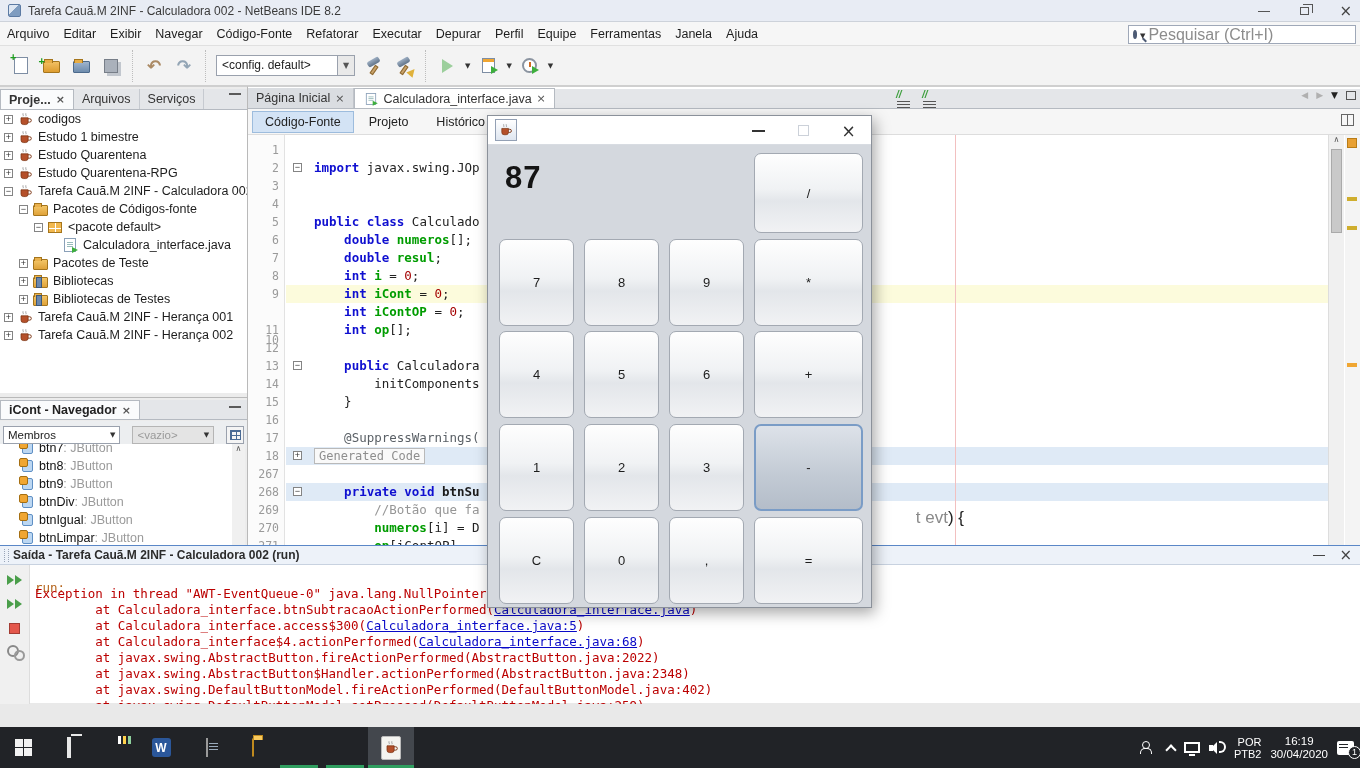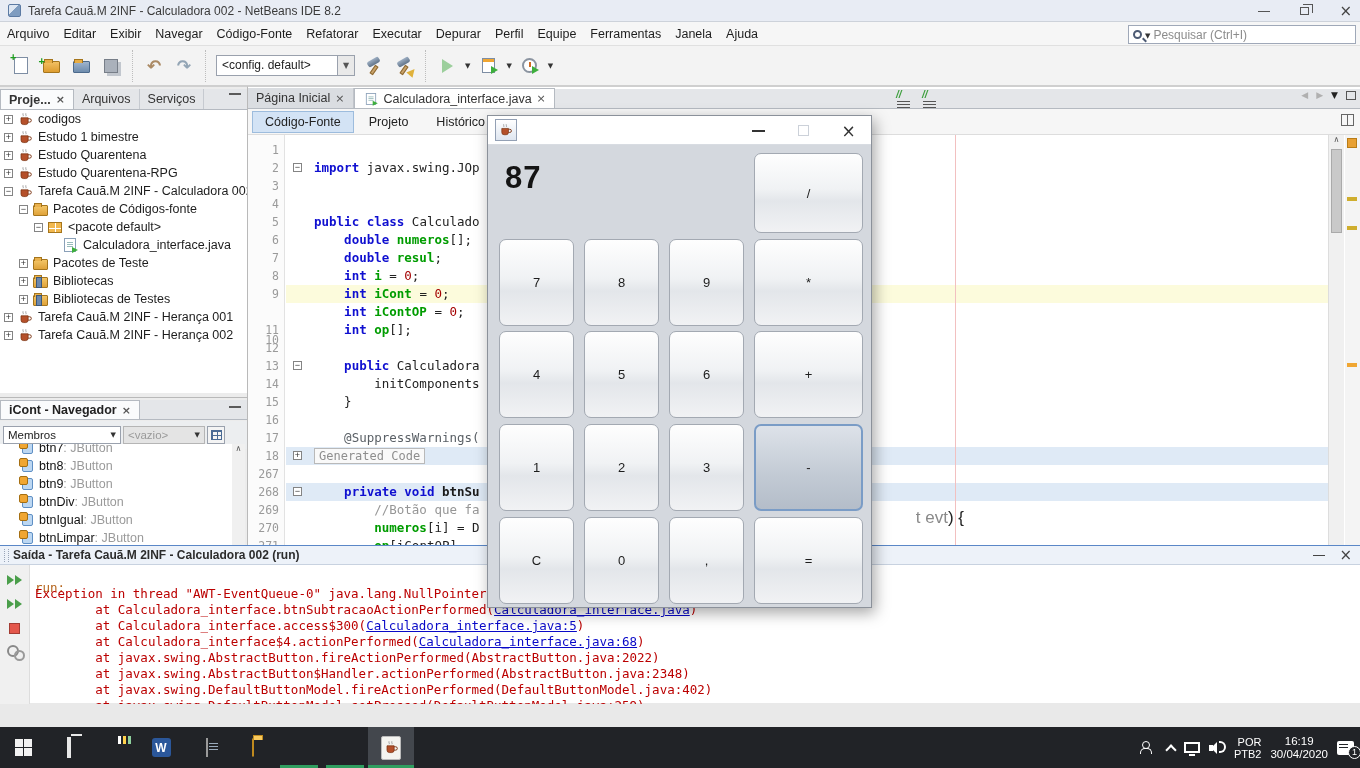--- a/index.html
+++ b/index.html
@@ -17,21 +17,21 @@
 .ic-restore::before{content:"";position:absolute;left:2px;top:-4px;width:9px;height:8px;border:1px solid #555;border-left:none;border-bottom:none}
 .ic-close-x{font-size:15px;line-height:15px;color:#444;font-family:"DejaVu Sans",sans-serif}
 
 
 .menubar{position:absolute;left:0;top:22px;width:1360px;height:24px;background:#f6f6f6;border-bottom:1px solid #e0e0e0;display:flex;align-items:center}
 .menu-item{font-size:12.5px;color:#1d1d1d;padding:3px 7px;cursor:default}
 .searchbox{position:absolute;right:4px;top:3px;width:228px;height:19px;background:#fff;border:1px solid #9fa8b8;display:flex;align-items:center}
 .mag{position:relative;width:9px;height:9px;border:2px solid #4d5b74;border-radius:50%;margin-left:4px}
 .mag::after{content:"";position:absolute;left:7px;top:7px;width:5px;height:2px;background:#4d5b74;transform:rotate(45deg)}
 .search-dd{font-size:7px;color:#333;margin:2px 3px 0 3px;font-family:"DejaVu Sans",sans-serif}
-.searchbox input{flex:1;border:none;outline:none;font-size:12px;color:#333;font-family:"Liberation Sans",sans-serif;background:transparent}
+.searchbox input{flex:1;border:none;outline:none;font-size:16px;color:#333;font-family:"Liberation Sans",sans-serif;background:transparent}
 .searchbox input::placeholder{color:#8c8c8c}
 
 
 .toolbar{position:absolute;left:0;top:46px;width:1360px;height:40px;background:#f3f3f3;border-bottom:1px solid #cfcfcf;display:flex;align-items:center}
 .tgroup{display:flex;align-items:center;height:32px;padding:0 6px;border-left:1px dotted #bdbdbd}
 .tgroup:first-child{border-left:none}
 .tbtn{position:relative;width:28px;height:28px;margin:0 1px;display:flex;align-items:center;justify-content:center}
 .pageic{position:relative;width:14px;height:17px;background:#fff;border:1px solid #7d8da3}
 .plus{position:absolute;left:-5px;top:-5px;width:9px;height:9px;color:#1d9e1d;font-weight:bold;font-size:11px;line-height:9px}
 .folderic{position:relative;width:17px;height:12px;background:linear-gradient(#f2c063,#dd9c2f);border:1px solid #a5751c;border-radius:1px;margin-top:3px}
@@ -72,21 +72,21 @@
 .ic-folder::before{content:"";position:absolute;left:0;top:-3px;width:6px;height:3px;background:#eab14c;border:1px solid #a5751c;border-bottom:none}
 .ic-lib::after{content:"";position:absolute;left:2px;top:-1px;width:4px;height:9px;background:#6b87ac;border:1px solid #3e5878}
 .ic-package{width:14px;height:11px;background:#f2b84e;border:1px solid #a5751c;background-image:linear-gradient(#fff 1px,transparent 1px),linear-gradient(90deg,#fff 1px,transparent 1px);background-size:7px 6px;background-position:-1px -1px}
 .ic-javafile{width:12px;height:14px;background:#fff;border:1px solid #8aa0b8;position:relative}
 .ic-javafile::before{content:"";position:absolute;left:2px;top:3px;width:6px;height:1px;box-shadow:0 2px 0 #9bb,0 4px 0 #9bb;background:#9bb}
 .ic-javafile::after{content:"";position:absolute;right:-3px;bottom:-2px;width:0;height:0;border-top:3px solid transparent;border-bottom:3px solid transparent;border-left:6px solid #3dae3d}
 
 .navpanel{position:absolute;left:0;top:310px;width:247px;height:149px;border-top:1px solid #b9b9b9;background:#ececec}
 .navtabrow{position:absolute;left:0;top:2px;width:247px;height:20px;background:#e4e6e9;border-bottom:1px solid #b5bac1;display:flex;align-items:flex-end}
 .navtab{height:19px;padding:2px 8px;font-size:12.5px;font-weight:bold;color:#222;background:#fafbfc;border:1px solid #b5bac1;border-bottom:none;display:flex;align-items:center;gap:5px}
-.filters{position:absolute;left:0;top:23px;width:247px;height:22px;background:#eceef0;display:flex;align-items:center;gap:2px;padding:14px 3px}
+.filters{position:absolute;left:0;top:23px;width:247px;height:22px;background:#eceef0;display:flex;align-items:center;gap:12px;padding:14px 3px}
 .fsel{height:18px;border:1px solid #9aa1ad;background:#fff;font-size:11.5px;color:#222;display:flex;align-items:center;justify-content:space-between;padding:0 4px}
 .fsel .dd-mini{margin:0}
 .fsel.disabled{background:#e4e4e4;color:#9a9a9a;border-color:#b5b5b5}
 .gridbtn{width:18px;height:18px;border:1px solid #9aa1ad;background:#f4f4f4;display:flex;align-items:center;justify-content:center}
 .gridbtn i{width:11px;height:10px;border:1px solid #4a6a94;background-image:linear-gradient(#4a6a94 1px,transparent 1px),linear-gradient(90deg,#4a6a94 1px,transparent 1px);background-size:5px 4px}
 .navlist{position:absolute;left:0;top:46px;width:232px;height:103px;background:#fff;overflow:hidden}
 .nrow{display:flex;align-items:center;height:18px;font-size:12.5px;padding-left:22px;white-space:nowrap}
 .field-icon{width:11px;height:12px;background:#bcd7f2;border:1px solid #5f8fc4;border-radius:2px;position:relative;margin-right:6px;flex:none}
 .field-icon::before{content:"";position:absolute;left:-4px;top:-3px;width:7px;height:7px;background:#f0a632;border:1px solid #a56f12;border-radius:2px}
 .nname{color:#111}.ntype{color:#9a9a9a}

